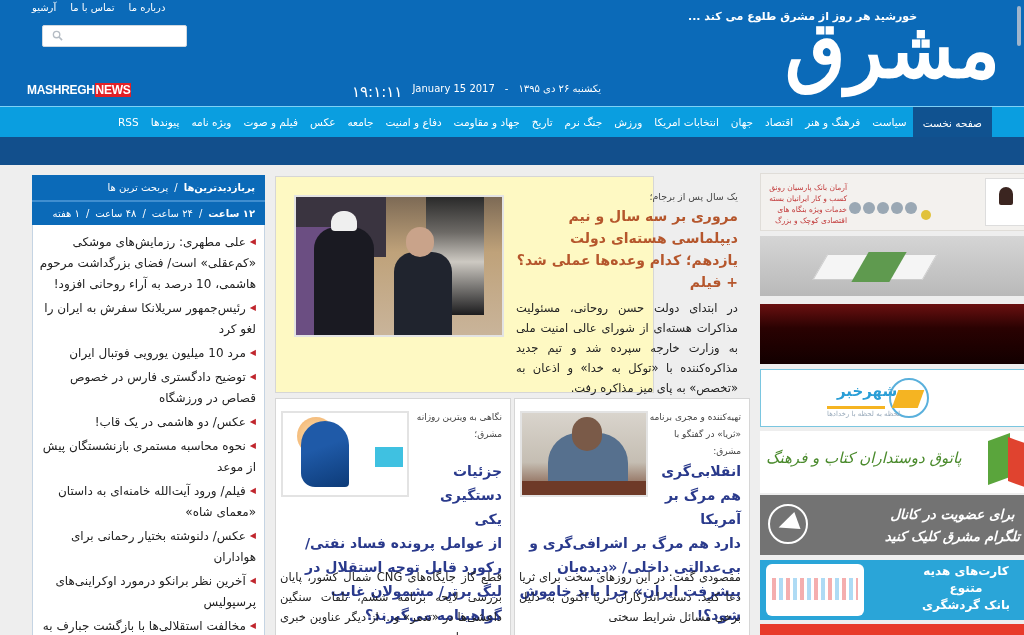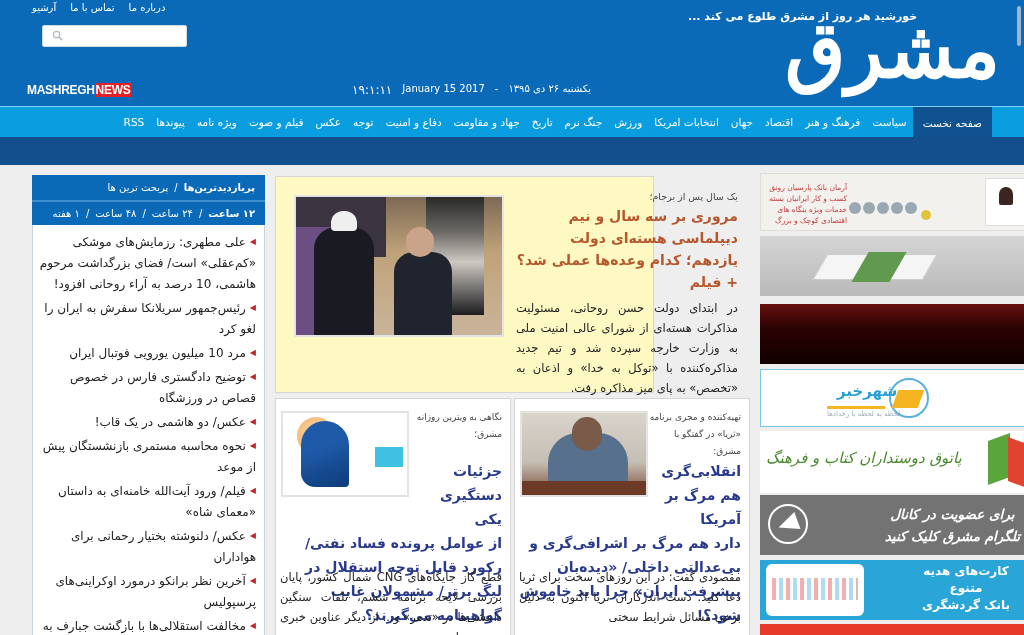--- a/index.html
+++ b/index.html
@@ -10,21 +10,21 @@
   .header { position: absolute; left: 0; top: 0; width: 1024px; height: 106px; background: #0b6ab8; }
   .top-links { position: absolute; left: 32px; top: 2px; display: flex; gap: 14px; direction: rtl; }
   .top-links span { color: #fff; font-size: 10px; }
   .search-box { position: absolute; left: 42px; top: 25px; width: 145px; height: 22px; background: #fff; border-radius: 2px; border: 1px solid #d0d8e0; }
   .search-box .search-icon { position: absolute; left: 9px; top: 4px; width: 11px; height: 11px; }
   .search-box input { position: absolute; left: 24px; top: 2px; width: 115px; height: 16px; border: none; outline: none; font-size: 10px; background: transparent; }
   .brand-en { position: absolute; left: 27px; top: 83px; font-family: "Liberation Sans", sans-serif; font-weight: bold; font-size: 12px; letter-spacing: -0.3px; }
   .brand-en .a { color: #fff; }
   .brand-en .b { color: #fff; background: #e32026; padding: 0 1px; }
   .date-line { position: absolute; left: 352px; top: 83px; color: #fff; font-size: 10px; direction: rtl; display: flex; gap: 10px; }
-  .date-line .time { font-size: 12px; }
+  .date-line .time { font-size: 15px; }
   .slogan { position: absolute; left: 688px; top: 10px; color: #fff; font-size: 11px; font-weight: bold; direction: rtl; }
   .logo-fa { position: absolute; left: 785px; top: 0px; color: #fff; font-family: "DejaVu Serif", serif; font-size: 78px; font-weight: bold; line-height: 100px; direction: rtl; letter-spacing: -2px; }
   .scroll-thumb { position: absolute; left: 1017px; top: 6px; width: 4px; height: 40px; background: #a0b5cc; border-radius: 2px; }
 
   
   .nav { position: absolute; left: 0; top: 106px; width: 1024px; height: 31px; background: #0a9ee0; border-top: 1px solid #7fd0f5; display: flex; flex-direction: row-reverse; padding-right: 32px; align-items: stretch; }
   .nav .nav-item { color: #fff; font-size: 10.5px; padding: 0 6px; display: flex; align-items: center; white-space: nowrap; }
   .nav .nav-item.active { background: #105290; padding: 16px 10px; }
   .subnav { position: absolute; left: 0; top: 137px; width: 1024px; height: 28px; background: #124f8c; }
 
@@ -141,21 +141,21 @@
   <span class="nav-item">سیاست</span>
   <span class="nav-item">فرهنگ و هنر</span>
   <span class="nav-item">اقتصاد</span>
   <span class="nav-item">جهان</span>
   <span class="nav-item">انتخابات امریکا</span>
   <span class="nav-item">ورزش</span>
   <span class="nav-item">جنگ نرم</span>
   <span class="nav-item">تاریخ</span>
   <span class="nav-item">جهاد و مقاومت</span>
   <span class="nav-item">دفاع و امنیت</span>
-  <span class="nav-item">توجه</span>
+  <span class="nav-item">جامعه</span>
   <span class="nav-item">عکس</span>
   <span class="nav-item">فیلم و صوت</span>
   <span class="nav-item">ویژه نامه</span>
   <span class="nav-item">پیوندها</span>
   <span class="nav-item">RSS</span>
 </div>
 <div class="subnav"></div>
 
 <div class="left-col">
   <div class="lc-head1">

